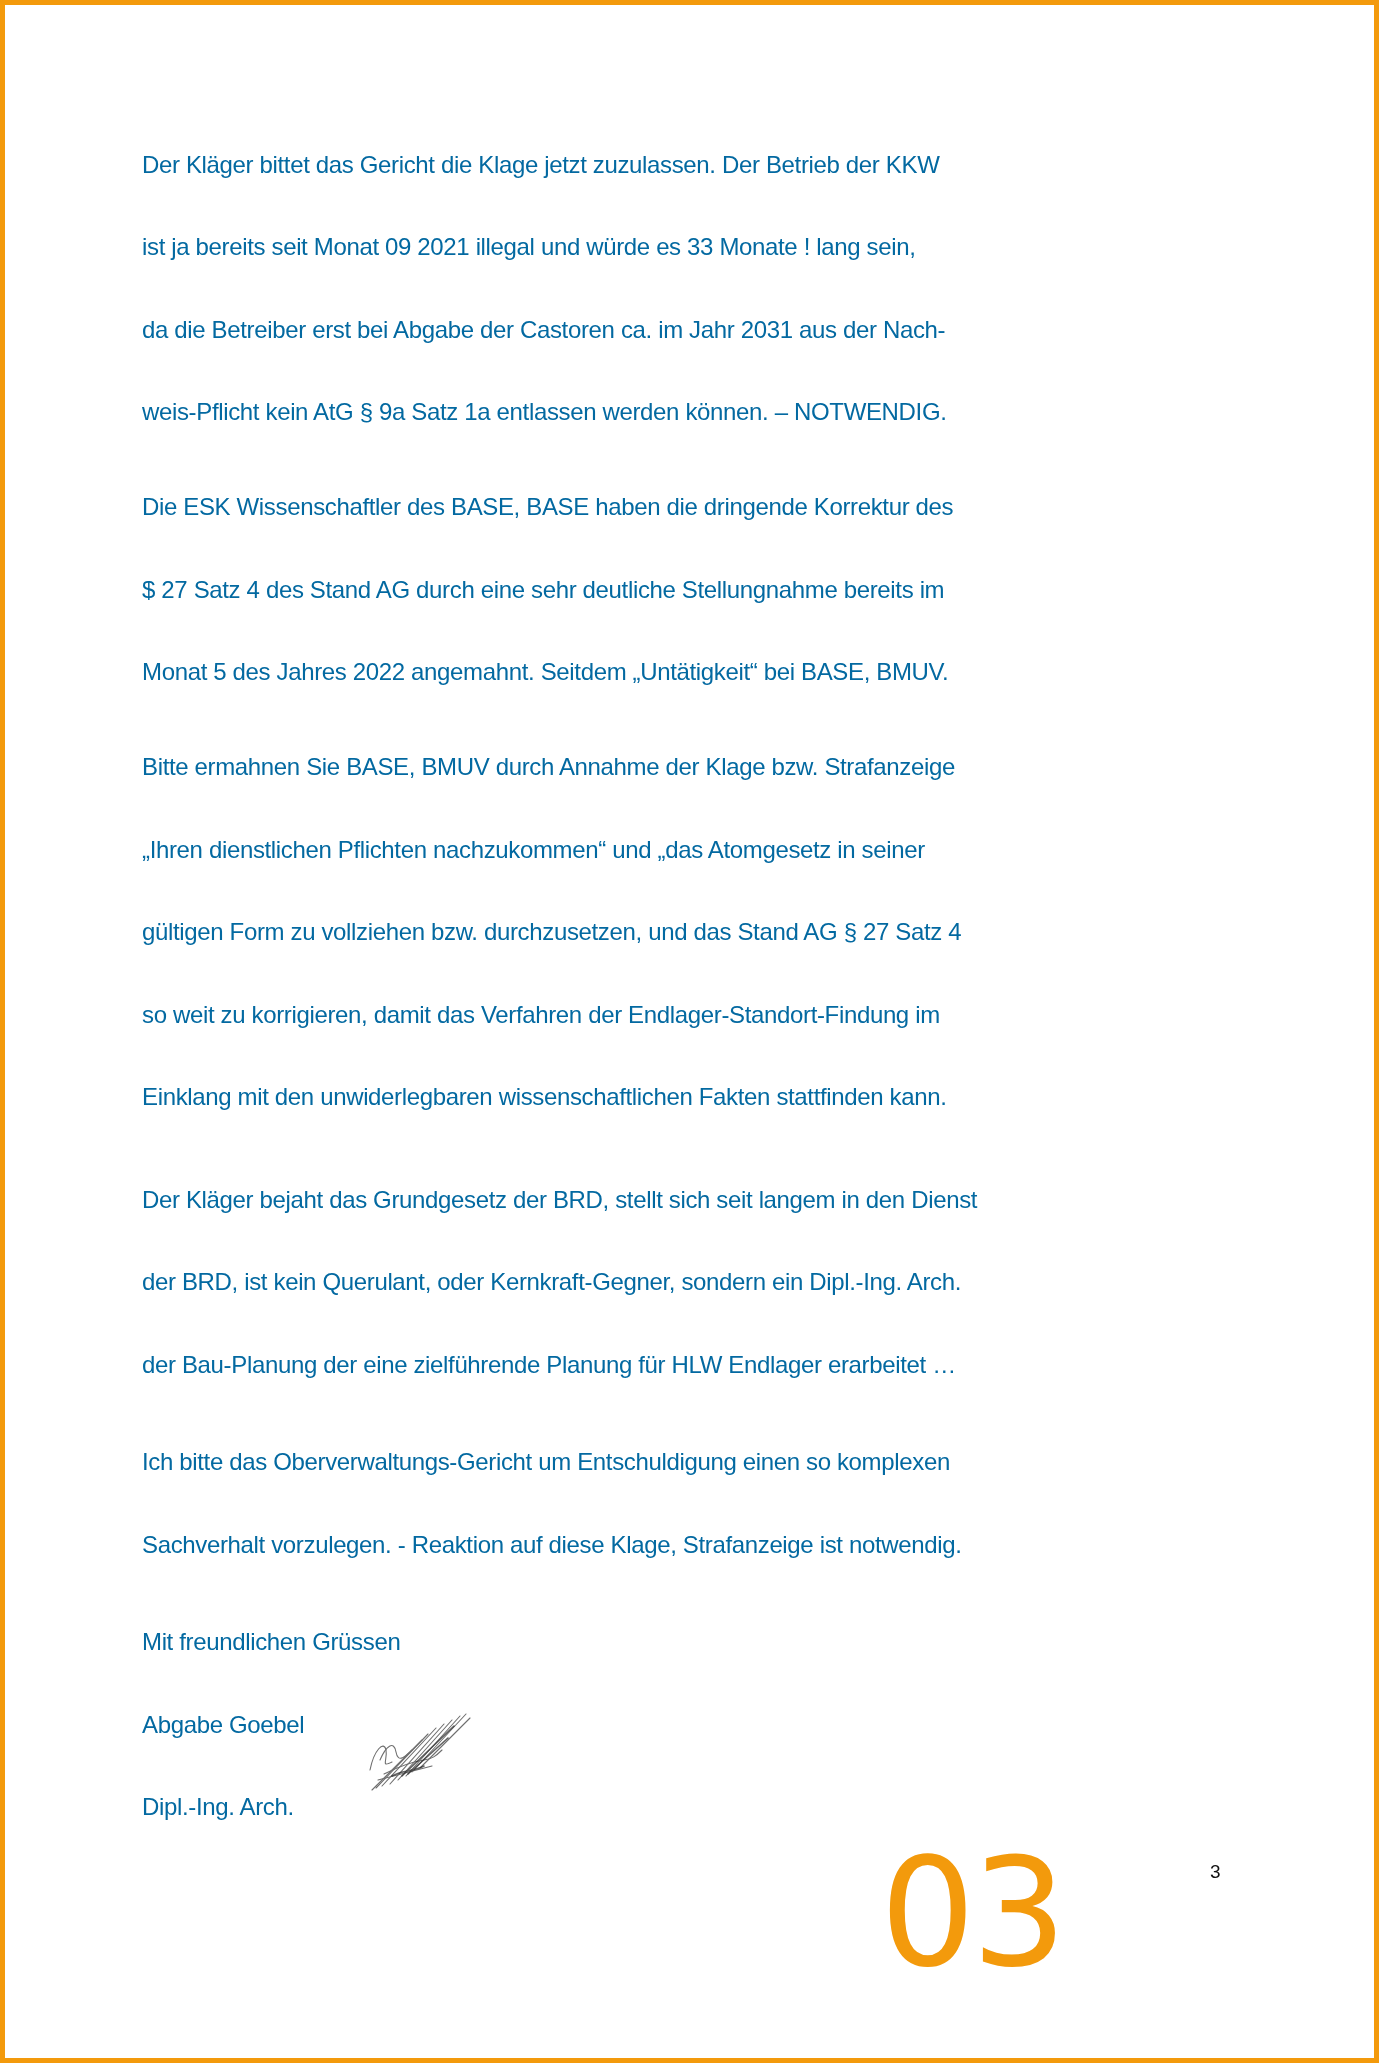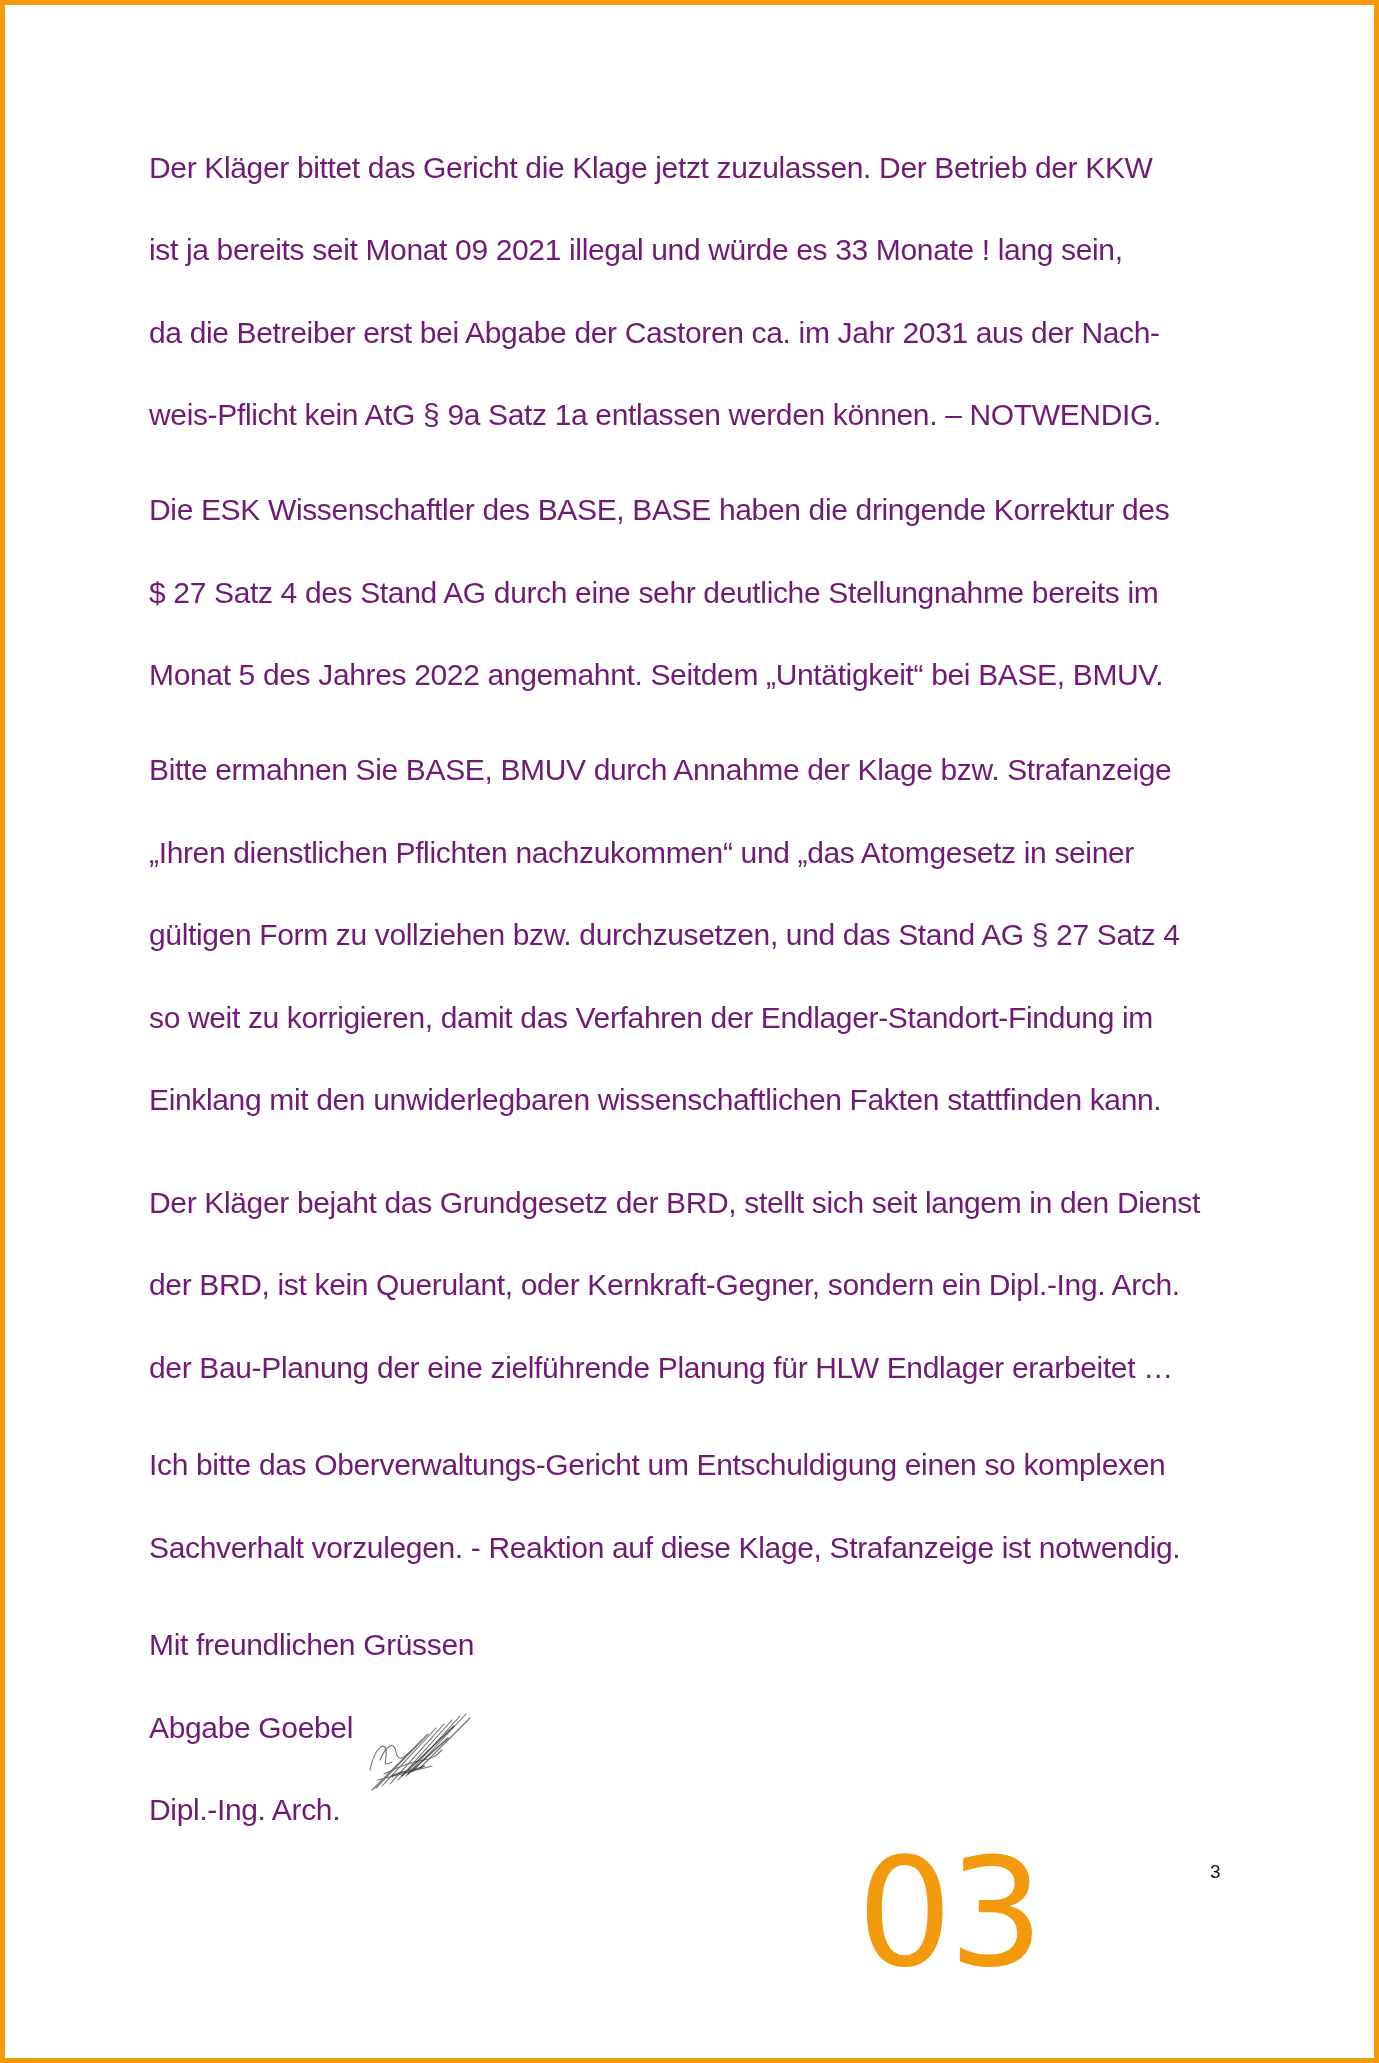--- a/index.html
+++ b/index.html
@@ -6,32 +6,32 @@
   body { width: 1379px; height: 2063px; position: relative; overflow: hidden; }
   .page-frame {
     position: absolute; left: 0; top: 0;
     width: 1379px; height: 2063px;
     box-sizing: border-box;
     border: 5px solid #f39a0c;
     background: #ffffff;
   }
   .line {
     position: absolute;
-    left: 149px;
+    left: 142px;
     font-family: "Liberation Sans", sans-serif;
-    font-size: 30px;
-    color: #701a75;
+    font-size: 24px;
+    color: #0369a1;
     white-space: nowrap;
     line-height: 1;
     letter-spacing: -0.35px;
   }
   .line b { font-weight: normal; }
   .big-num {
     position: absolute;
-    left: 857px; top: 1838px;
+    left: 880px; top: 1838px;
     font-family: "DejaVu Sans", sans-serif;
     font-size: 150px;
     color: #f39a0c;
     line-height: 1;
     letter-spacing: -4px;
   }
   .page-num {
     position: absolute;
     left: 1210px; top: 1862px;
     font-family: "Liberation Sans", sans-serif;

